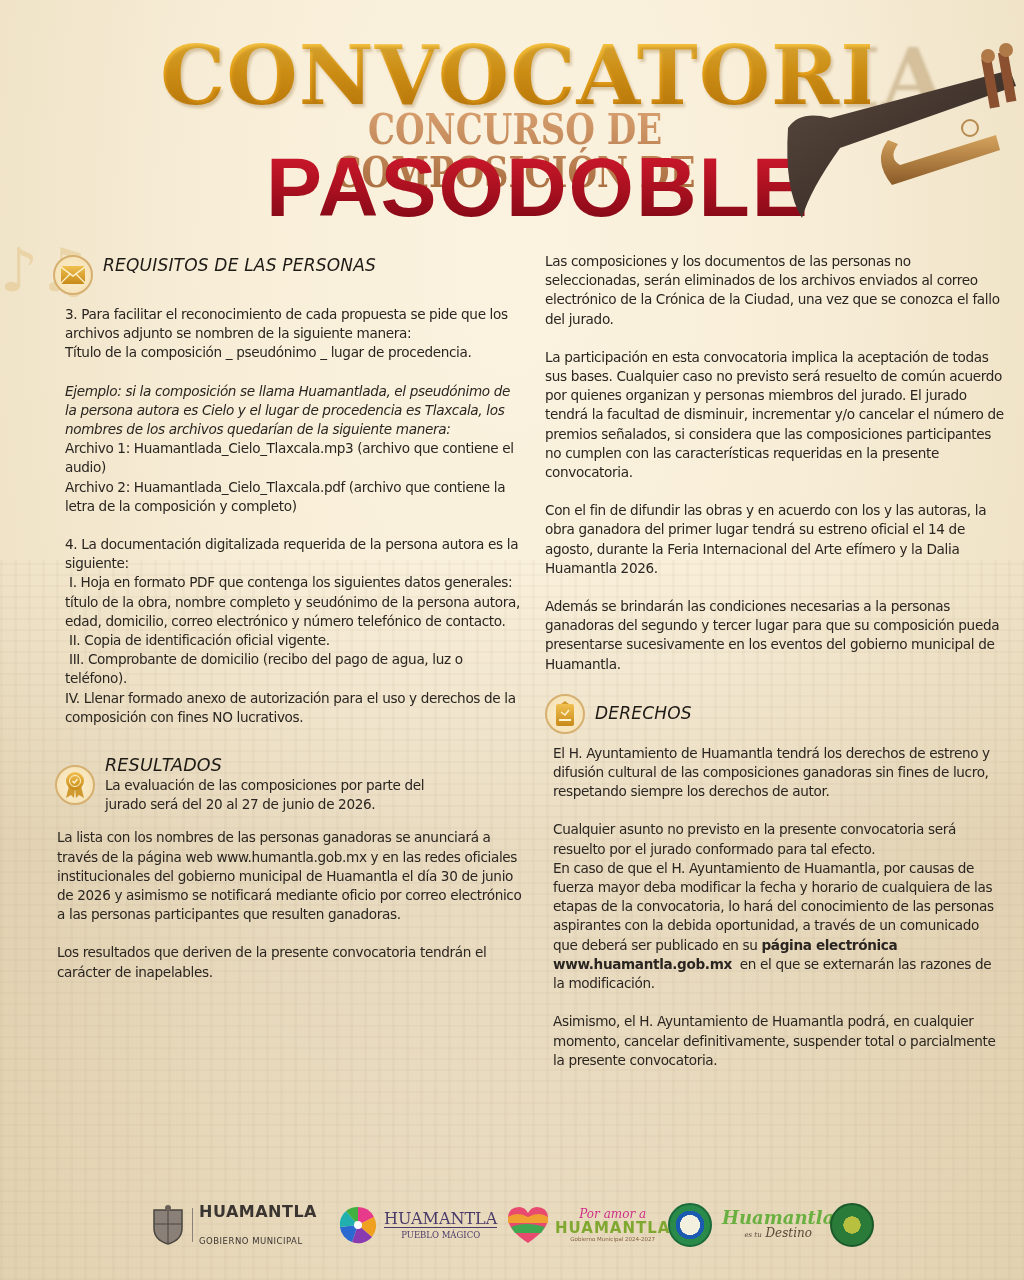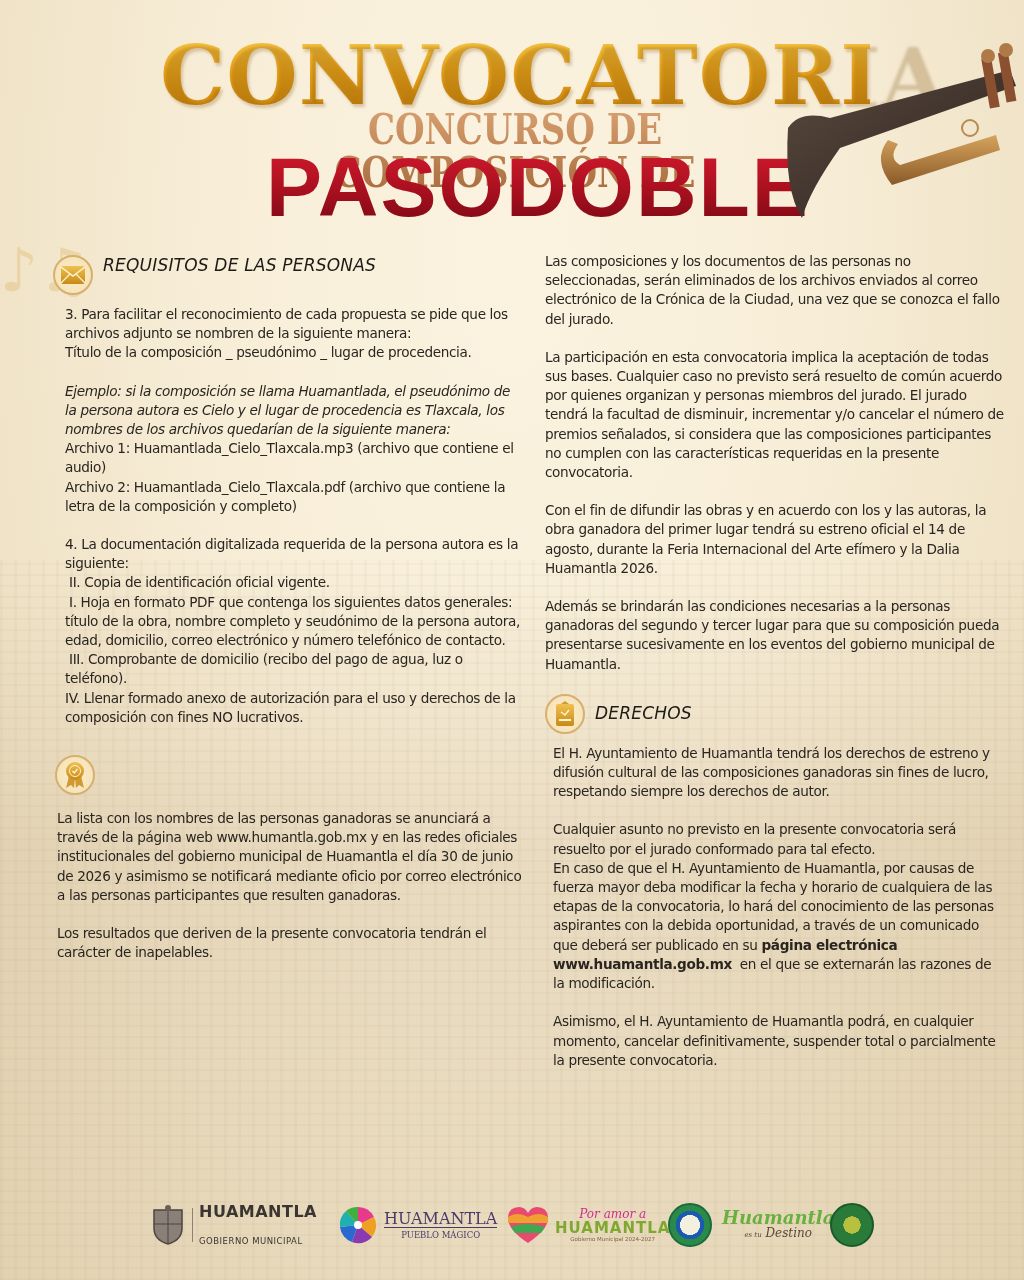--- a/index.html
+++ b/index.html
@@ -135,41 +135,45 @@
 
   <div style="padding-left:10px;">
     <p class="body">3. Para facilitar el reconocimiento de cada propuesta se pide que los archivos adjunto se nombren de la siguiente manera:</p>
     <p class="body">Título de la composición _ pseudónimo _ lugar de procedencia.</p>
     <div class="gap"></div>
     <p class="body it">Ejemplo: si la composición se llama Huamantlada, el pseudónimo de la persona autora es Cielo y el lugar de procedencia es Tlaxcala, los nombres de los archivos quedarían de la siguiente manera:</p>
     <p class="body">Archivo 1: Huamantlada_Cielo_Tlaxcala.mp3 (archivo que contiene el audio)</p>
     <p class="body">Archivo 2: Huamantlada_Cielo_Tlaxcala.pdf (archivo que contiene la letra de la composición y completo)</p>
     <div class="gap"></div>
     <p class="body">4. La documentación digitalizada requerida de la persona autora es la siguiente:</p>
+    <p class="body" style="white-space:pre-wrap;"> I. Hoja en formato PDF que contenga los siguientes datos generales: título de la obra, nombre completo y seudónimo de la persona autora, edad, domicilio, correo electrónico y número telefónico de contacto.</p>
     <p class="body" style="white-space:pre-wrap;"> II. Copia de identificación oficial vigente.</p>
-    <p class="body" style="white-space:pre-wrap;"> I. Hoja en formato PDF que contenga los siguientes datos generales: título de la obra, nombre completo y seudónimo de la persona autora, edad, domicilio, correo electrónico y número telefónico de contacto.</p>
     <p class="body" style="white-space:pre-wrap;"> III. Comprobante de domicilio (recibo del pago de agua, luz o teléfono).</p>
     <p class="body" style="white-space:pre-wrap;">IV. Llenar formado anexo de autorización para el uso y derechos de la composición con fines NO lucrativos.</p>
   </div>
 
   <div class="section-head" style="margin-top:28px; align-items:center;">
     <div class="icon-circle">
       <svg width="24" height="28" viewBox="0 0 24 28">
         <defs>
             <linearGradient id="aw" x1="0" y1="0" x2="0" y2="1">
               <stop offset="0" stop-color="#f0c050"></stop>
               <stop offset="1" stop-color="#c88a18"></stop>
             </linearGradient>
           </defs>
         <path d="M6 15 L3 27 L8 24 L11 27 L12 17Z M18 15 L21 27 L16 24 L13 27 L12 17Z" fill="#d09a30"></path>
         <circle cx="12" cy="10" r="9" fill="url(#aw)"></circle>
         <circle cx="12" cy="10" r="5.5" fill="none" stroke="#fff3d0" stroke-width="1"></circle>
         <path d="M9.5 10 L11.3 12 L14.5 8" fill="none" stroke="#fff3d0" stroke-width="1.4"></path>
       </svg>
     </div>
+    <div>
+      <div class="section-title" style="font-size:17.5px;">RESULTADOS</div>
+      <p class="body small" style="width:330px;">La evaluación de las composiciones por parte del jurado será del 20 al 27 de junio de 2026.</p>
+    </div>
   </div>
 
   <div style="margin-top:14px; padding-left:2px;">
     <p class="body">La lista con los nombres de las personas ganadoras se anunciará a través de la página web www.humantla.gob.mx y en las redes oficiales institucionales del gobierno municipal de Huamantla el día 30 de junio de 2026 y asimismo se notificará mediante oficio por correo electrónico a las personas participantes que resulten ganadoras.</p>
     <div class="gap"></div>
     <p class="body">Los resultados que deriven de la presente convocatoria tendrán el carácter de inapelables.</p>
   </div>
 </div>
 
 <div class="col-right">

